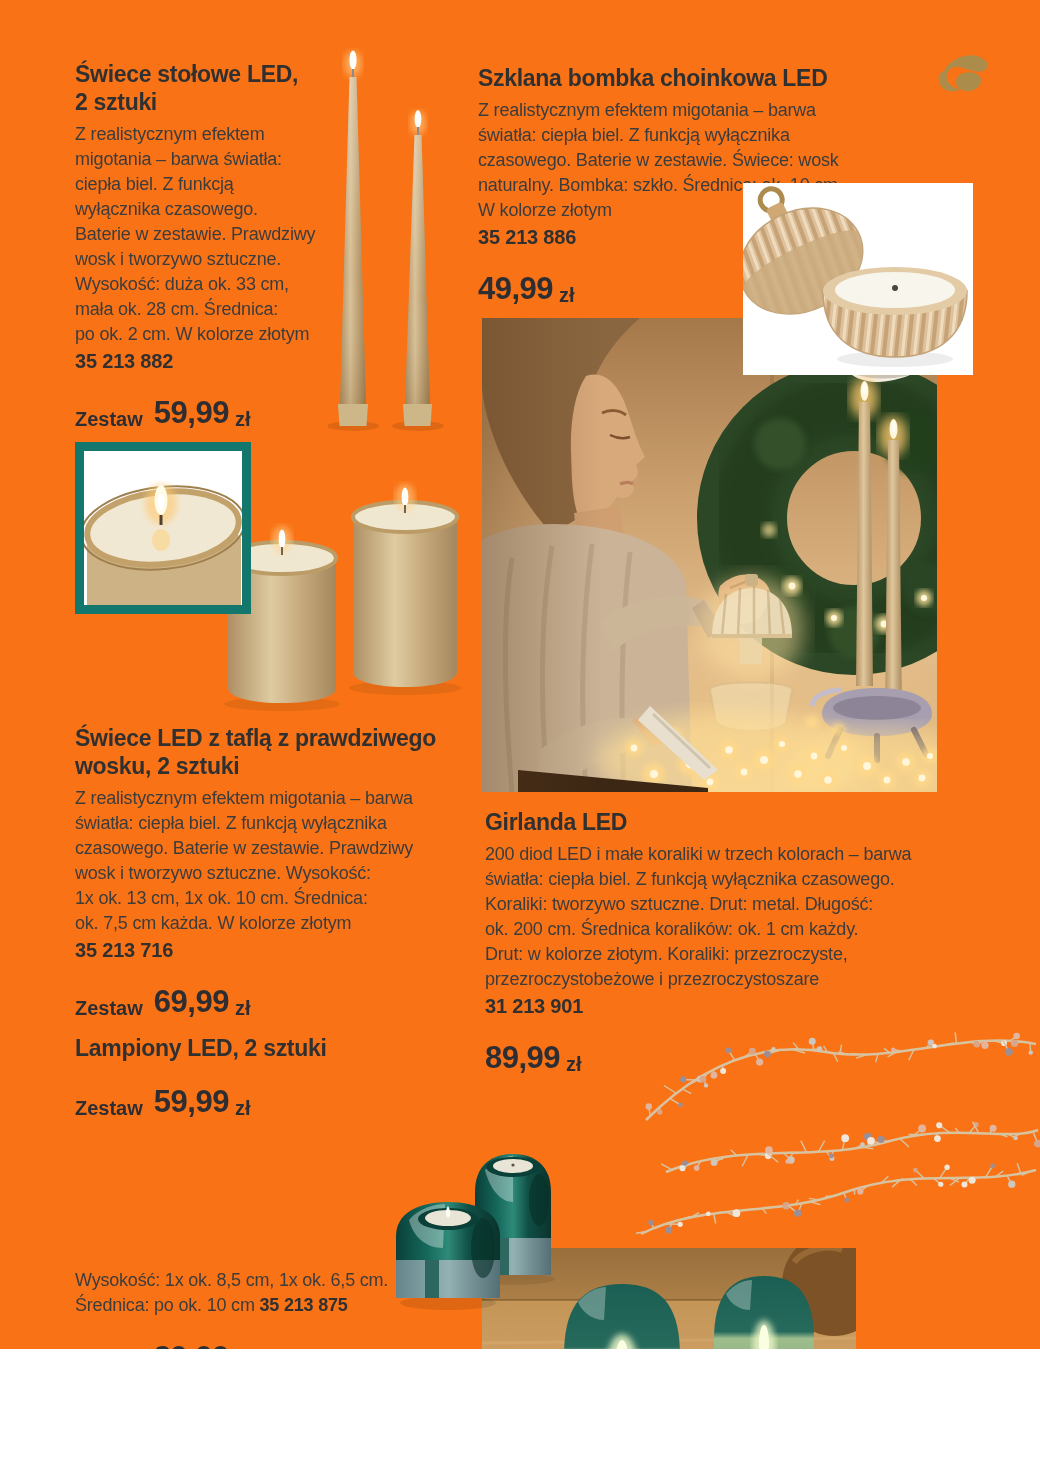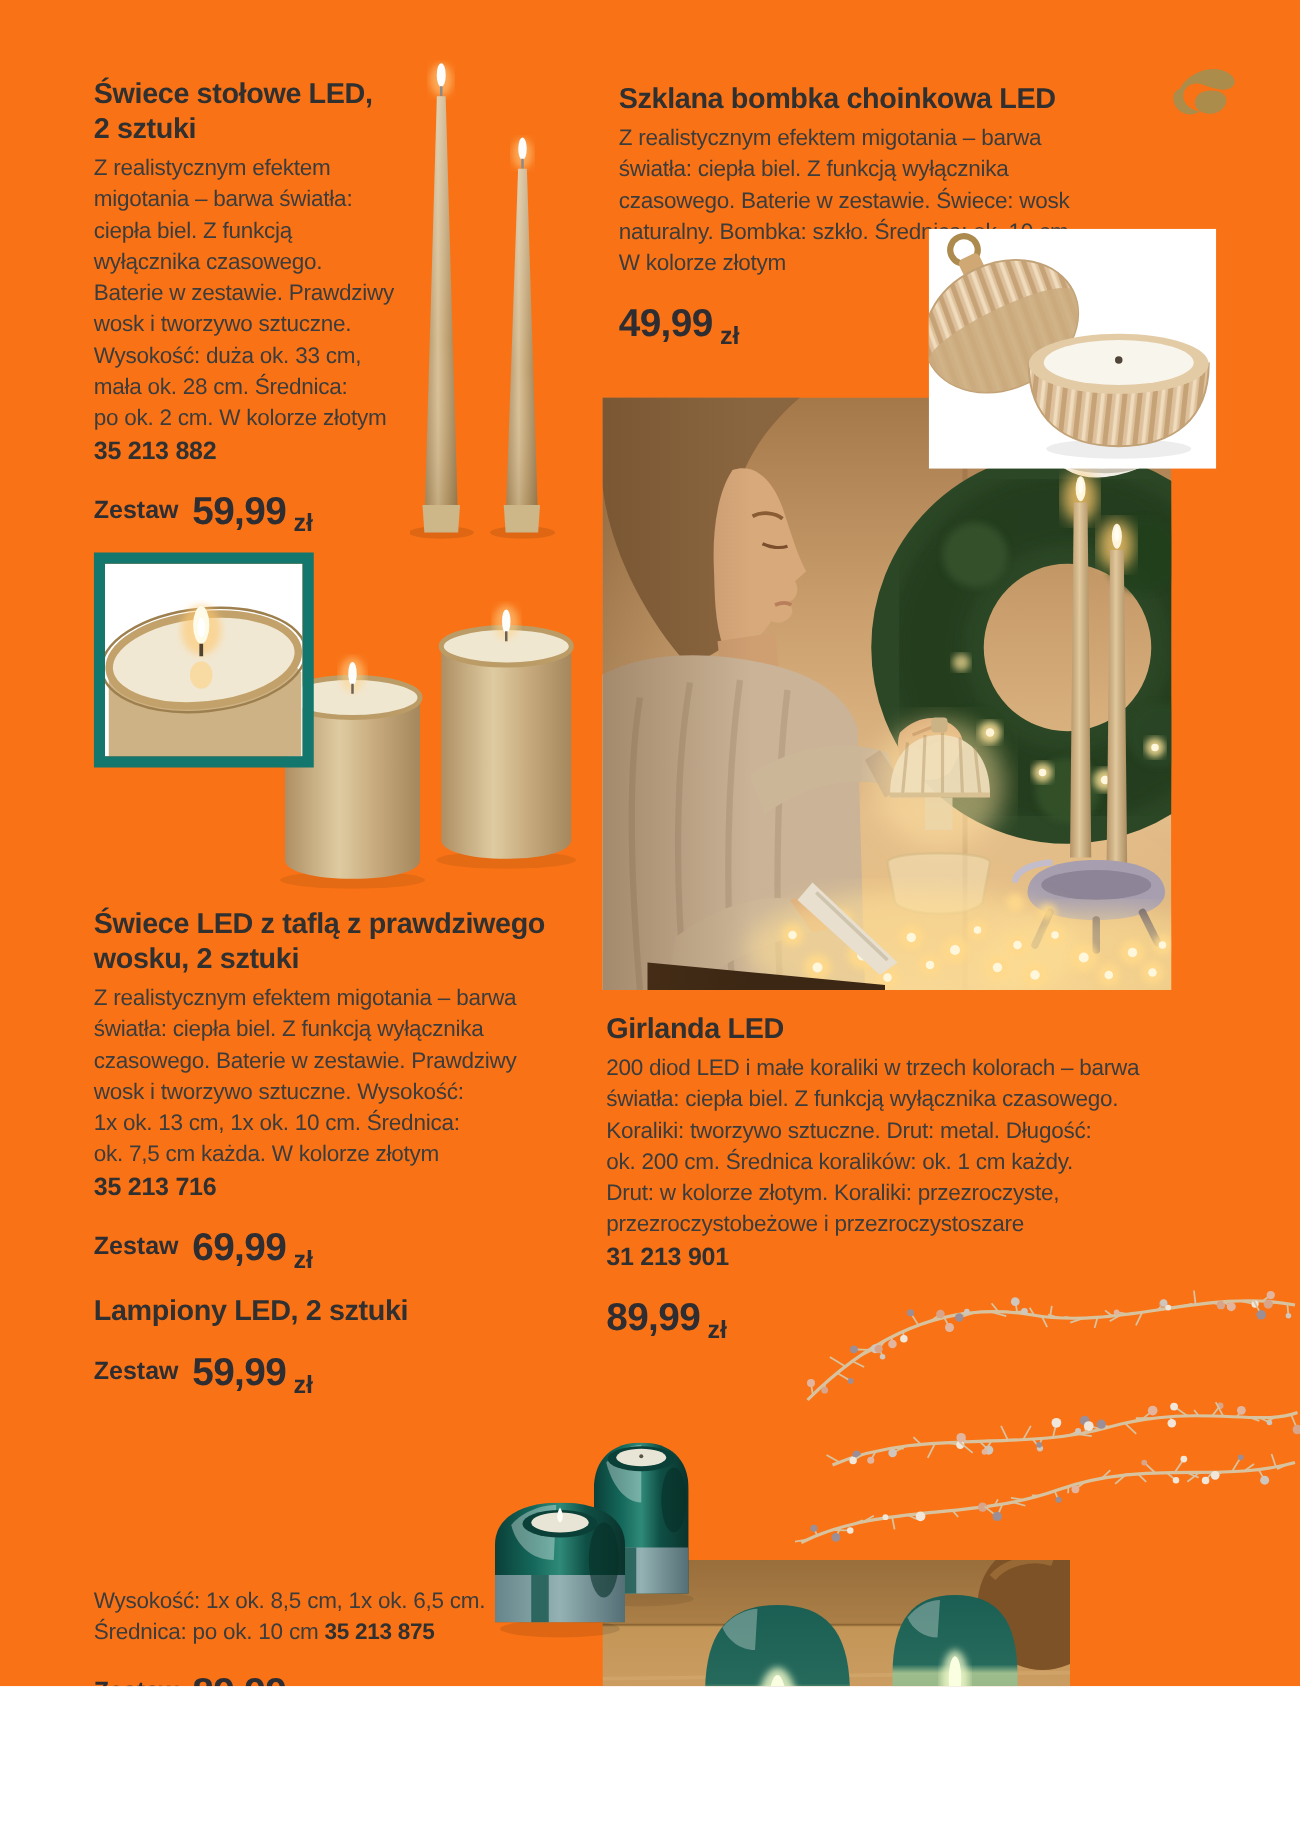--- a/index.html
+++ b/index.html
@@ -4,21 +4,21 @@
 <style>
   html,body{margin:0;padding:0;background:#fff;}
   .page{position:relative;width:1040px;height:1349px;background:#f97316;overflow:hidden;
         font-family:"Liberation Sans",sans-serif;color:#3c3c3c;}
   .tb{position:absolute;}
   .title{font-size:23px;font-weight:bold;line-height:28px;color:#303030;margin:0 0 6px 0;
          white-space:pre-line;letter-spacing:-0.3px;}
   .desc{font-size:18px;line-height:25px;margin:0;white-space:pre-line;letter-spacing:-0.2px;}
   .sku{font-size:20px;font-weight:bold;color:#303030;margin-top:3px;letter-spacing:-0.2px;}
   .sku-inline{font-weight:bold;color:#303030;}
-  .price{margin-top:13px;display:flex;align-items:center;gap:11px;color:#2e2e32;}
+  .price{margin-top:13px;display:flex;align-items:flex-end;gap:11px;color:#2e2e32;}
   .price .pp{font-size:20px;font-weight:bold;}
   .price .pa{font-size:31px;font-weight:bold;letter-spacing:-0.5px;}
   .price .pc{font-size:20px;font-weight:bold;margin-left:-5px;margin-top:22px;}
   .fig{position:absolute;}
   .fig svg{display:block;}
   .z1{z-index:1}.z2{z-index:2}.z3{z-index:3}
 </style>
 </head>
 <body>
 
@@ -83,27 +83,28 @@
         <ellipse cx="90" cy="77" rx="8" ry="12" fill="rgba(255,219,150,.5)" filter="url(#tb3)"></ellipse>
         <ellipse cx="90" cy="73" rx="3.4" ry="9" fill="#fcfcfa"></ellipse>
         <line x1="90" y1="81" x2="90" y2="89" stroke="#8b8b8b" stroke-width="2"></line>
         <polygon points="86.5,89 93.5,89 102,358 77,358" fill="url(#tpx)"></polygon>
         <polygon points="86.5,89 93.5,89 102,358 77,358" fill="url(#tpy)"></polygon>
         <path d="M75,358 h29 l-1.5,22 h-26 Z" fill="#cdb789"></path>
       </g>
     </svg>
   </div>
 
-  <section class="tb" style="left:495px;top:64px;width:480px">
+  <section class="tb" style="left:478px;top:64px;width:480px">
     <h2 class="title">Szklana bombka choinkowa LED</h2>
     <p class="desc">Z realistycznym efektem migotania – barwa
 światła: ciepła biel. Z funkcją wyłącznika
 czasowego. Baterie w zestawie. Świece: wosk
 naturalny. Bombka: szkło. Średnica: ok. 10 cm.
 W kolorze złotym</p>
+    <div class="sku">35 213 886</div>
     <div class="price">
       <span class="pa">49,99</span>
       <span class="pc">zł</span>
     </div>
   </section>
 
   <div class="fig z1" style="left:482px;top:318px;">
     <svg width="455" height="474" viewBox="0 0 455 474">
       <defs>
         <linearGradient id="mpWall" x1="0" y1="0" x2="0" y2="1">

